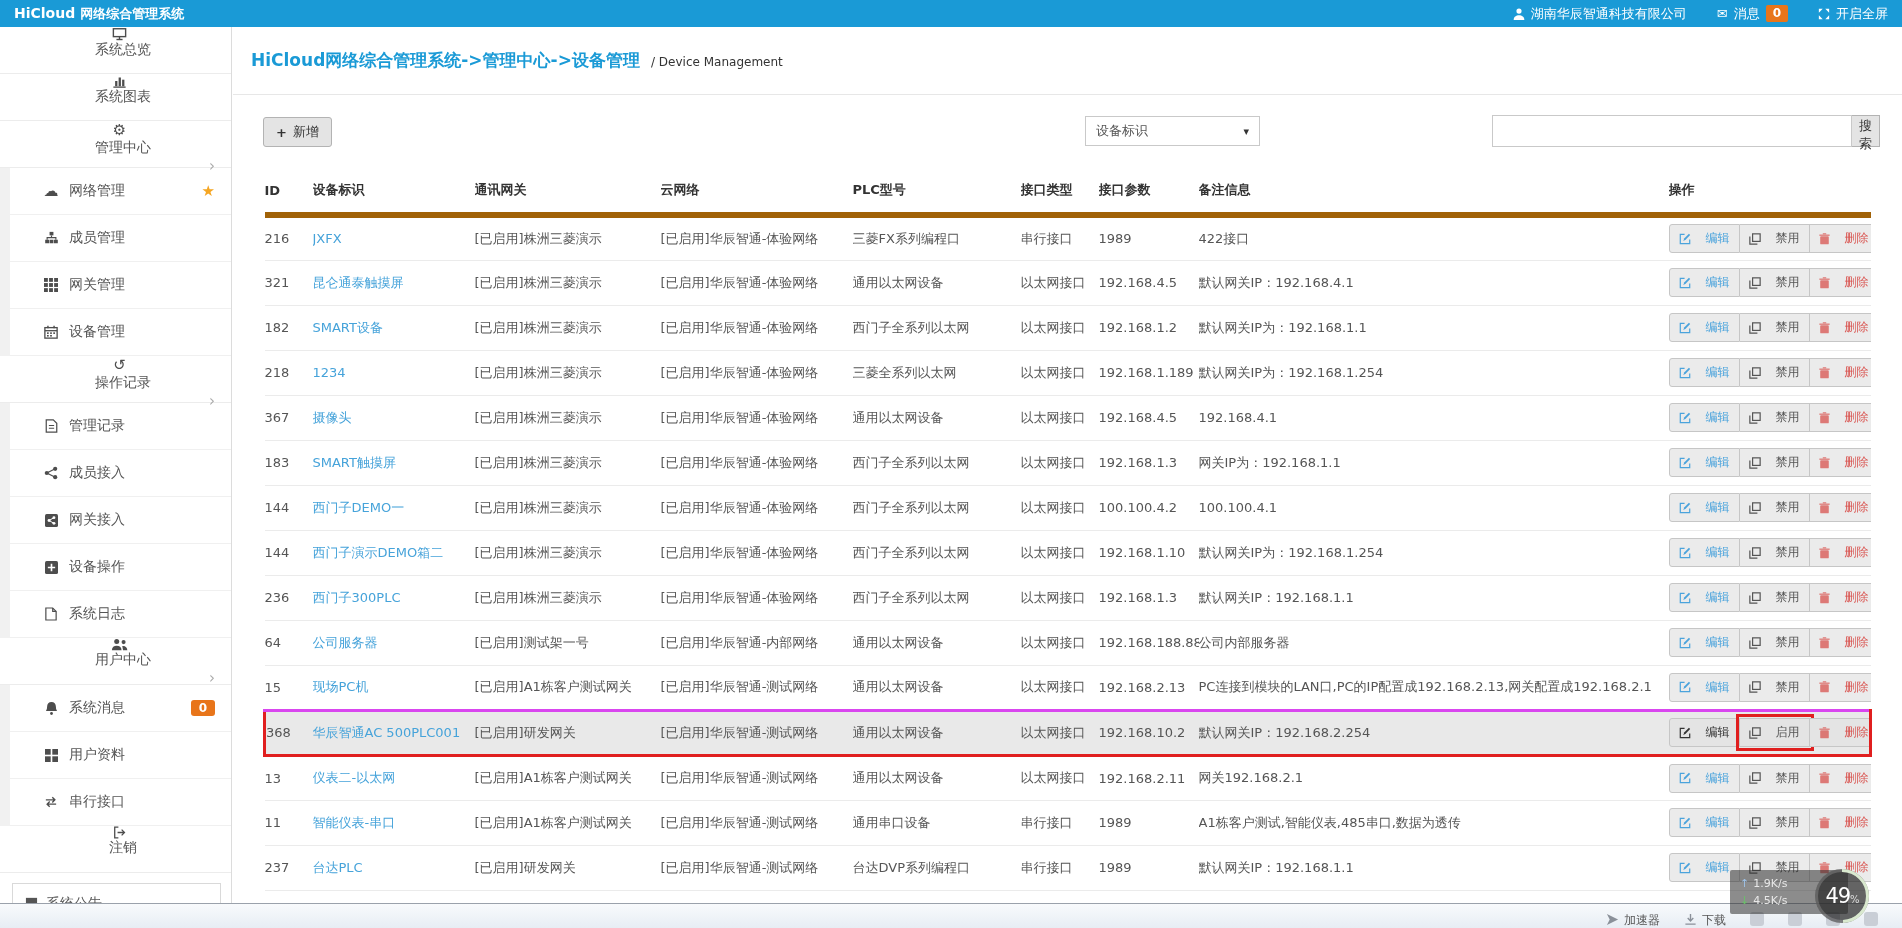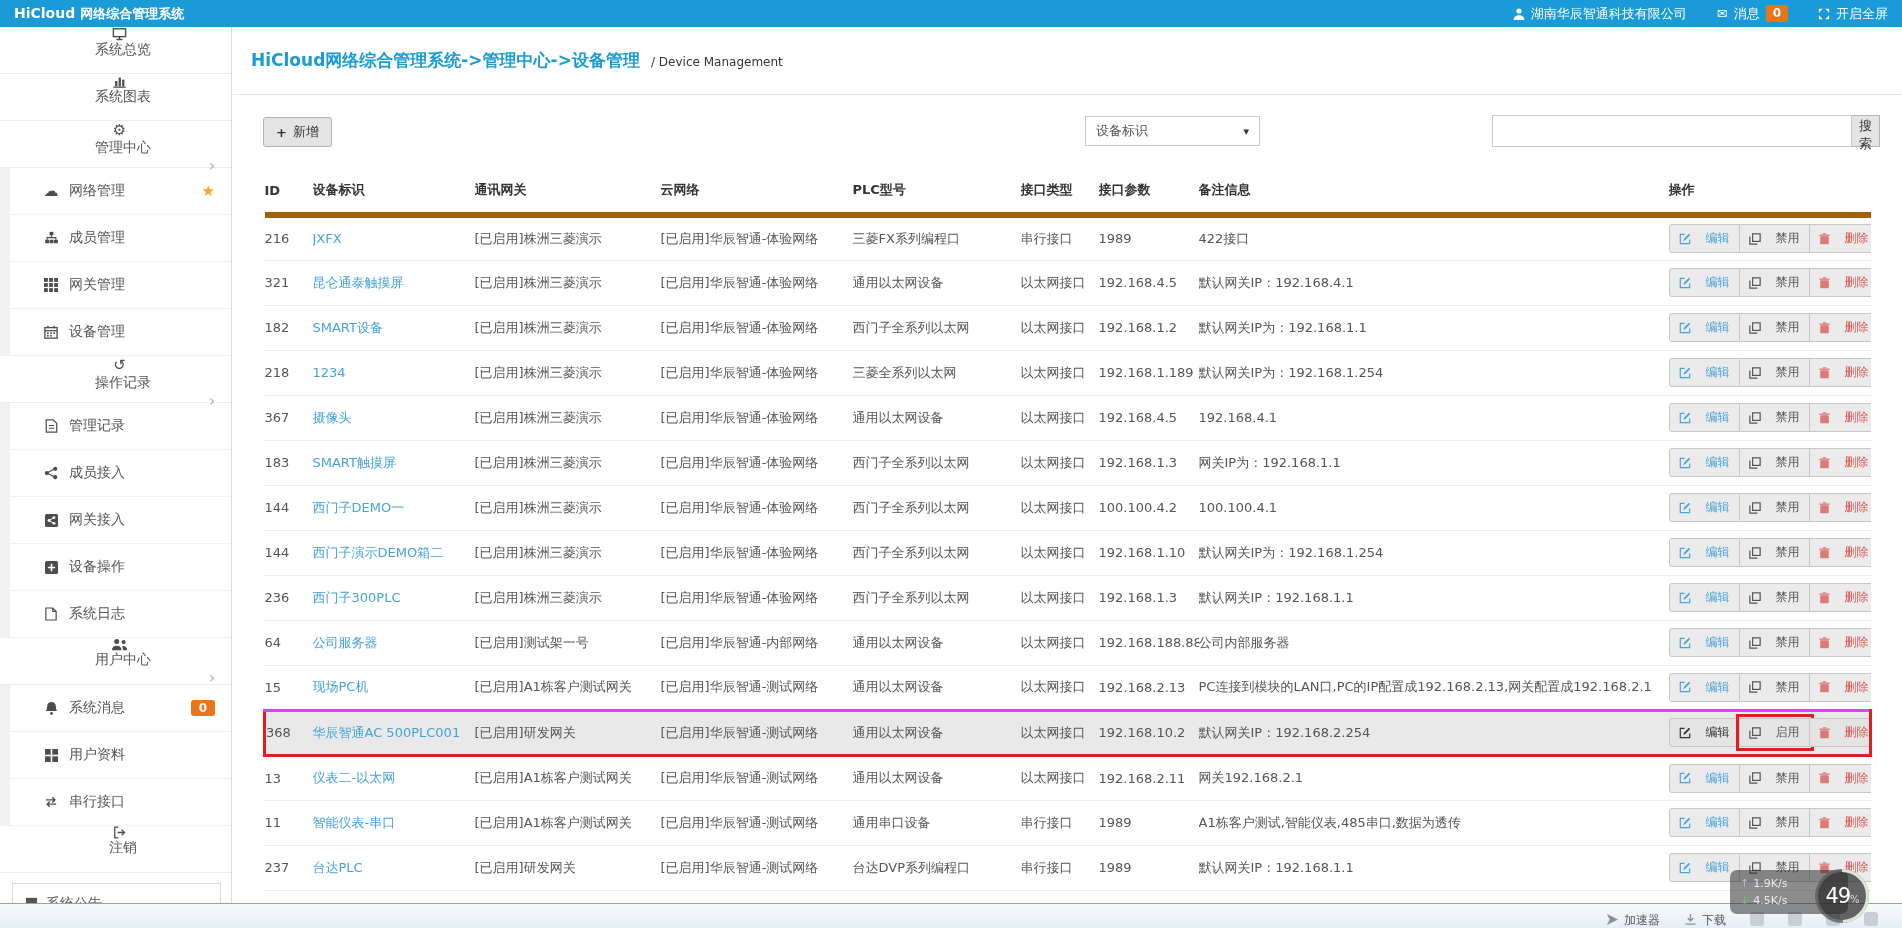--- a/index.html
+++ b/index.html
@@ -67,21 +67,21 @@
   tr.hl .abtn{background:#e4e4e4;}
   tr.hl .abtn.edit{color:#333;}
   .abtn.boxed{outline:3px solid #e01f1f;outline-offset:1px;}
   
   .bottombar{position:absolute;left:0;right:0;bottom:0;height:25px;background:linear-gradient(#f8fafc,#e7edf4);
     border-top:1px solid #9aa1ab;z-index:40;display:flex;justify-content:flex-end;align-items:flex-start;
     padding:8px 24px 0 0;gap:24px;color:#555;font-size:12px;overflow:hidden;}
   .bb-item{display:flex;gap:5px;align-items:center;cursor:pointer;white-space:nowrap;}
   .bb-ph{width:14px;height:14px;background:#c9ced6;border-radius:3px;cursor:pointer;}
   .net-tip{position:absolute;right:54px;bottom:14px;width:118px;background:rgba(45,45,45,0.55);
-    border-radius:7px;padding:5px 10px;z-index:50;color:#e8e8e8;font-size:11px;line-height:17px;}
+    border-radius:2px;padding:5px 10px;z-index:50;color:#e8e8e8;font-size:11px;line-height:17px;}
   .net-tip .up{color:#9fc3e8;margin-right:4px;}
   .net-tip .down{color:#6abf69;margin-right:4px;}
   .gauge{position:absolute;right:31px;bottom:3px;width:58px;height:58px;z-index:51;cursor:pointer;}
   .gauge .gtext{position:absolute;inset:0;display:flex;align-items:center;justify-content:center;
     color:#fff;font-size:21px;letter-spacing:-1px;}
   .gauge .gunit{font-size:10px;margin-top:7px;color:#ddd;}
 </style>
 </head>
 <body>
 

